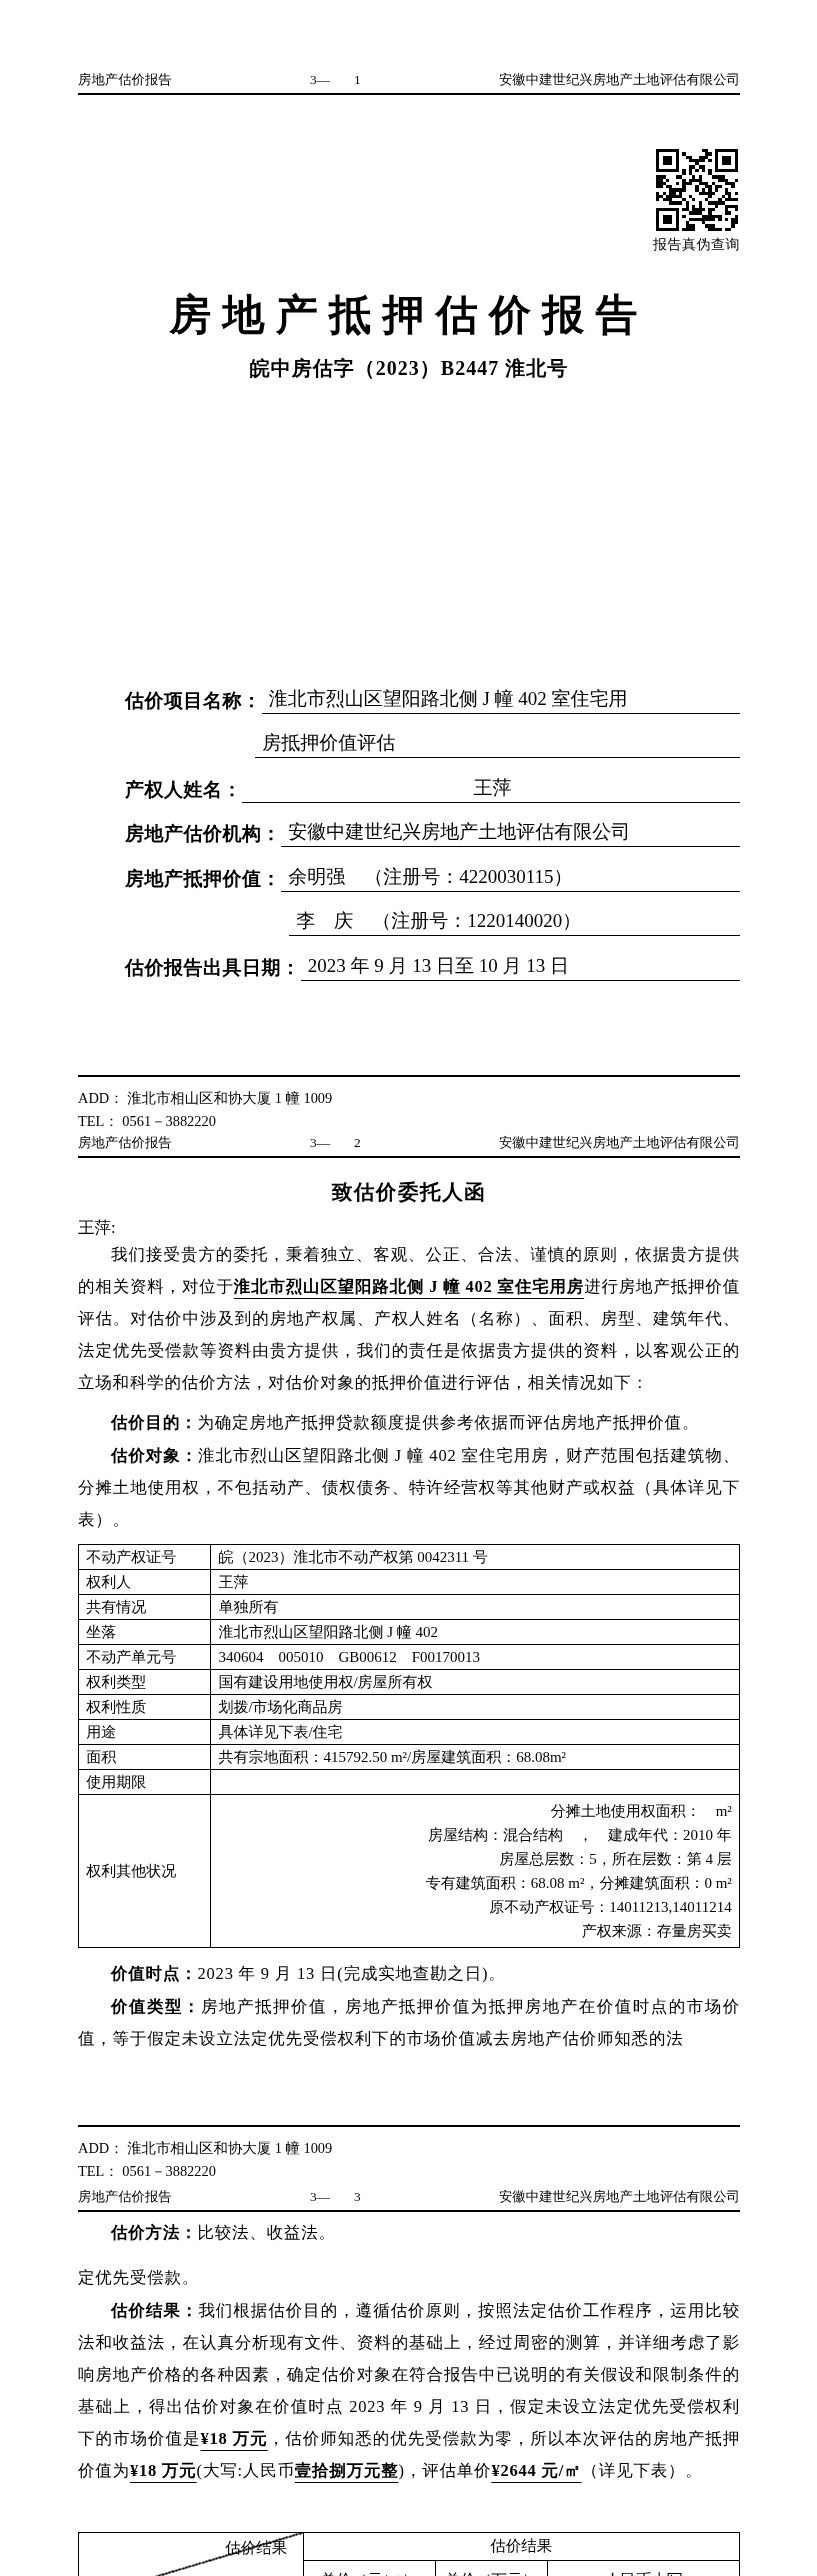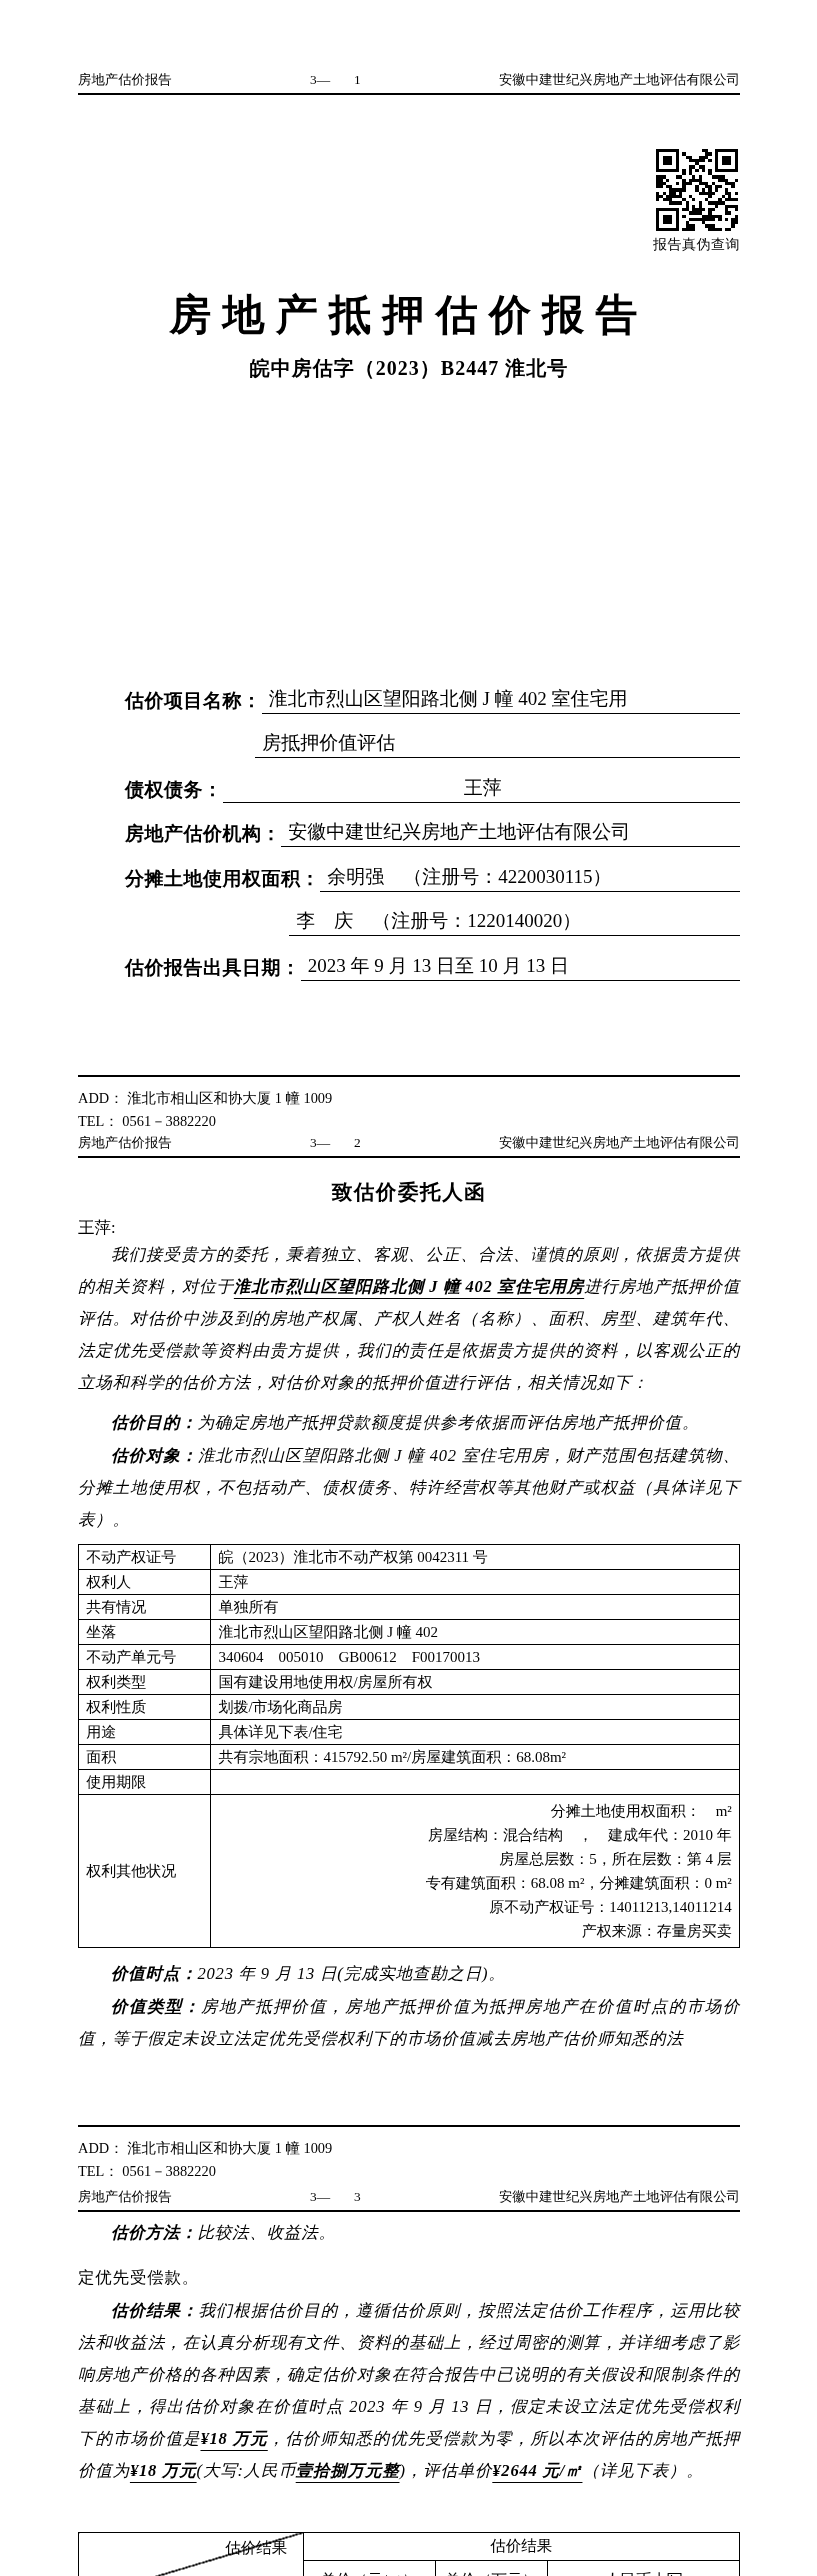--- a/index.html
+++ b/index.html
@@ -38,21 +38,21 @@
   .frow .flabel{font-weight:700;letter-spacing:0.5px;}
   .frow .fval{flex:1;border-bottom:1.5px solid #000;padding:0 4.1px 1px 7.2px;overflow:hidden;}
   .fval.center{text-align:center;}
   .frow .fspacer{width:130px;}
   .frow .fspacer2{width:164px;}
 
   
   .letter-title{margin-top:19.6px;text-align:center;font-size:20.6px;letter-spacing:1.5px;}
   .salut{margin-top:10px;font-size:16.5px;line-height:23px;}
   .para{font-size:16.5px;line-height:32px;text-align:justify;letter-spacing:0.8px;}
-  .ind{text-indent:2em;font-style:italic;}
+  .ind{text-indent:2em;}
   .mt14{margin-top:7.2px;} .mt16{margin-top:8.2px;} .mt8{margin-top:4.1px;} .mt24{margin-top:12.4px;}
   .ul-bold{font-weight:700;text-decoration:underline;text-underline-offset:5.7px;text-decoration-thickness:1px;}
   .plabel{font-family:"Liberation Sans","DejaVu Sans",sans-serif;font-weight:700;}
 
   
   table{border-collapse:collapse;width:100%;}
   .ptable{margin-top:8.2px;font-size:15px;}
   .ptable td{border:1px solid #000;padding:2.1px 7.2px;vertical-align:middle;}
   .ptable tr{height:25px;}
   .ptable .lcol{width:20%;}
@@ -396,29 +396,29 @@
   <div class="cover-fields">
     <div class="frow">
       <span class="flabel heiti">估价项目名称：</span>
       <span class="fval">淮北市烈山区望阳路北侧 J 幢 402 室住宅用</span>
     </div>
     <div class="frow">
       <span class="fspacer"></span>
       <span class="fval">房抵押价值评估</span>
     </div>
     <div class="frow">
-      <span class="flabel heiti">债权债务：</span>
+      <span class="flabel heiti">产权人姓名：</span>
       <span class="fval center">王萍</span>
     </div>
     <div class="frow">
       <span class="flabel heiti">房地产估价机构：</span>
       <span class="fval">安徽中建世纪兴房地产土地评估有限公司</span>
     </div>
     <div class="frow">
-      <span class="flabel heiti">分摊土地使用权面积：</span>
+      <span class="flabel heiti">房地产抵押价值：</span>
       <span class="fval">余明强　（注册号：4220030115）</span>
     </div>
     <div class="frow">
       <span class="fspacer2"></span>
       <span class="fval">李　庆　（注册号：1220140020）</span>
     </div>
     <div class="frow">
       <span class="flabel heiti">估价报告出具日期：</span>
       <span class="fval">2023 年 9 月 13 日至 10 月 13 日</span>
     </div>

